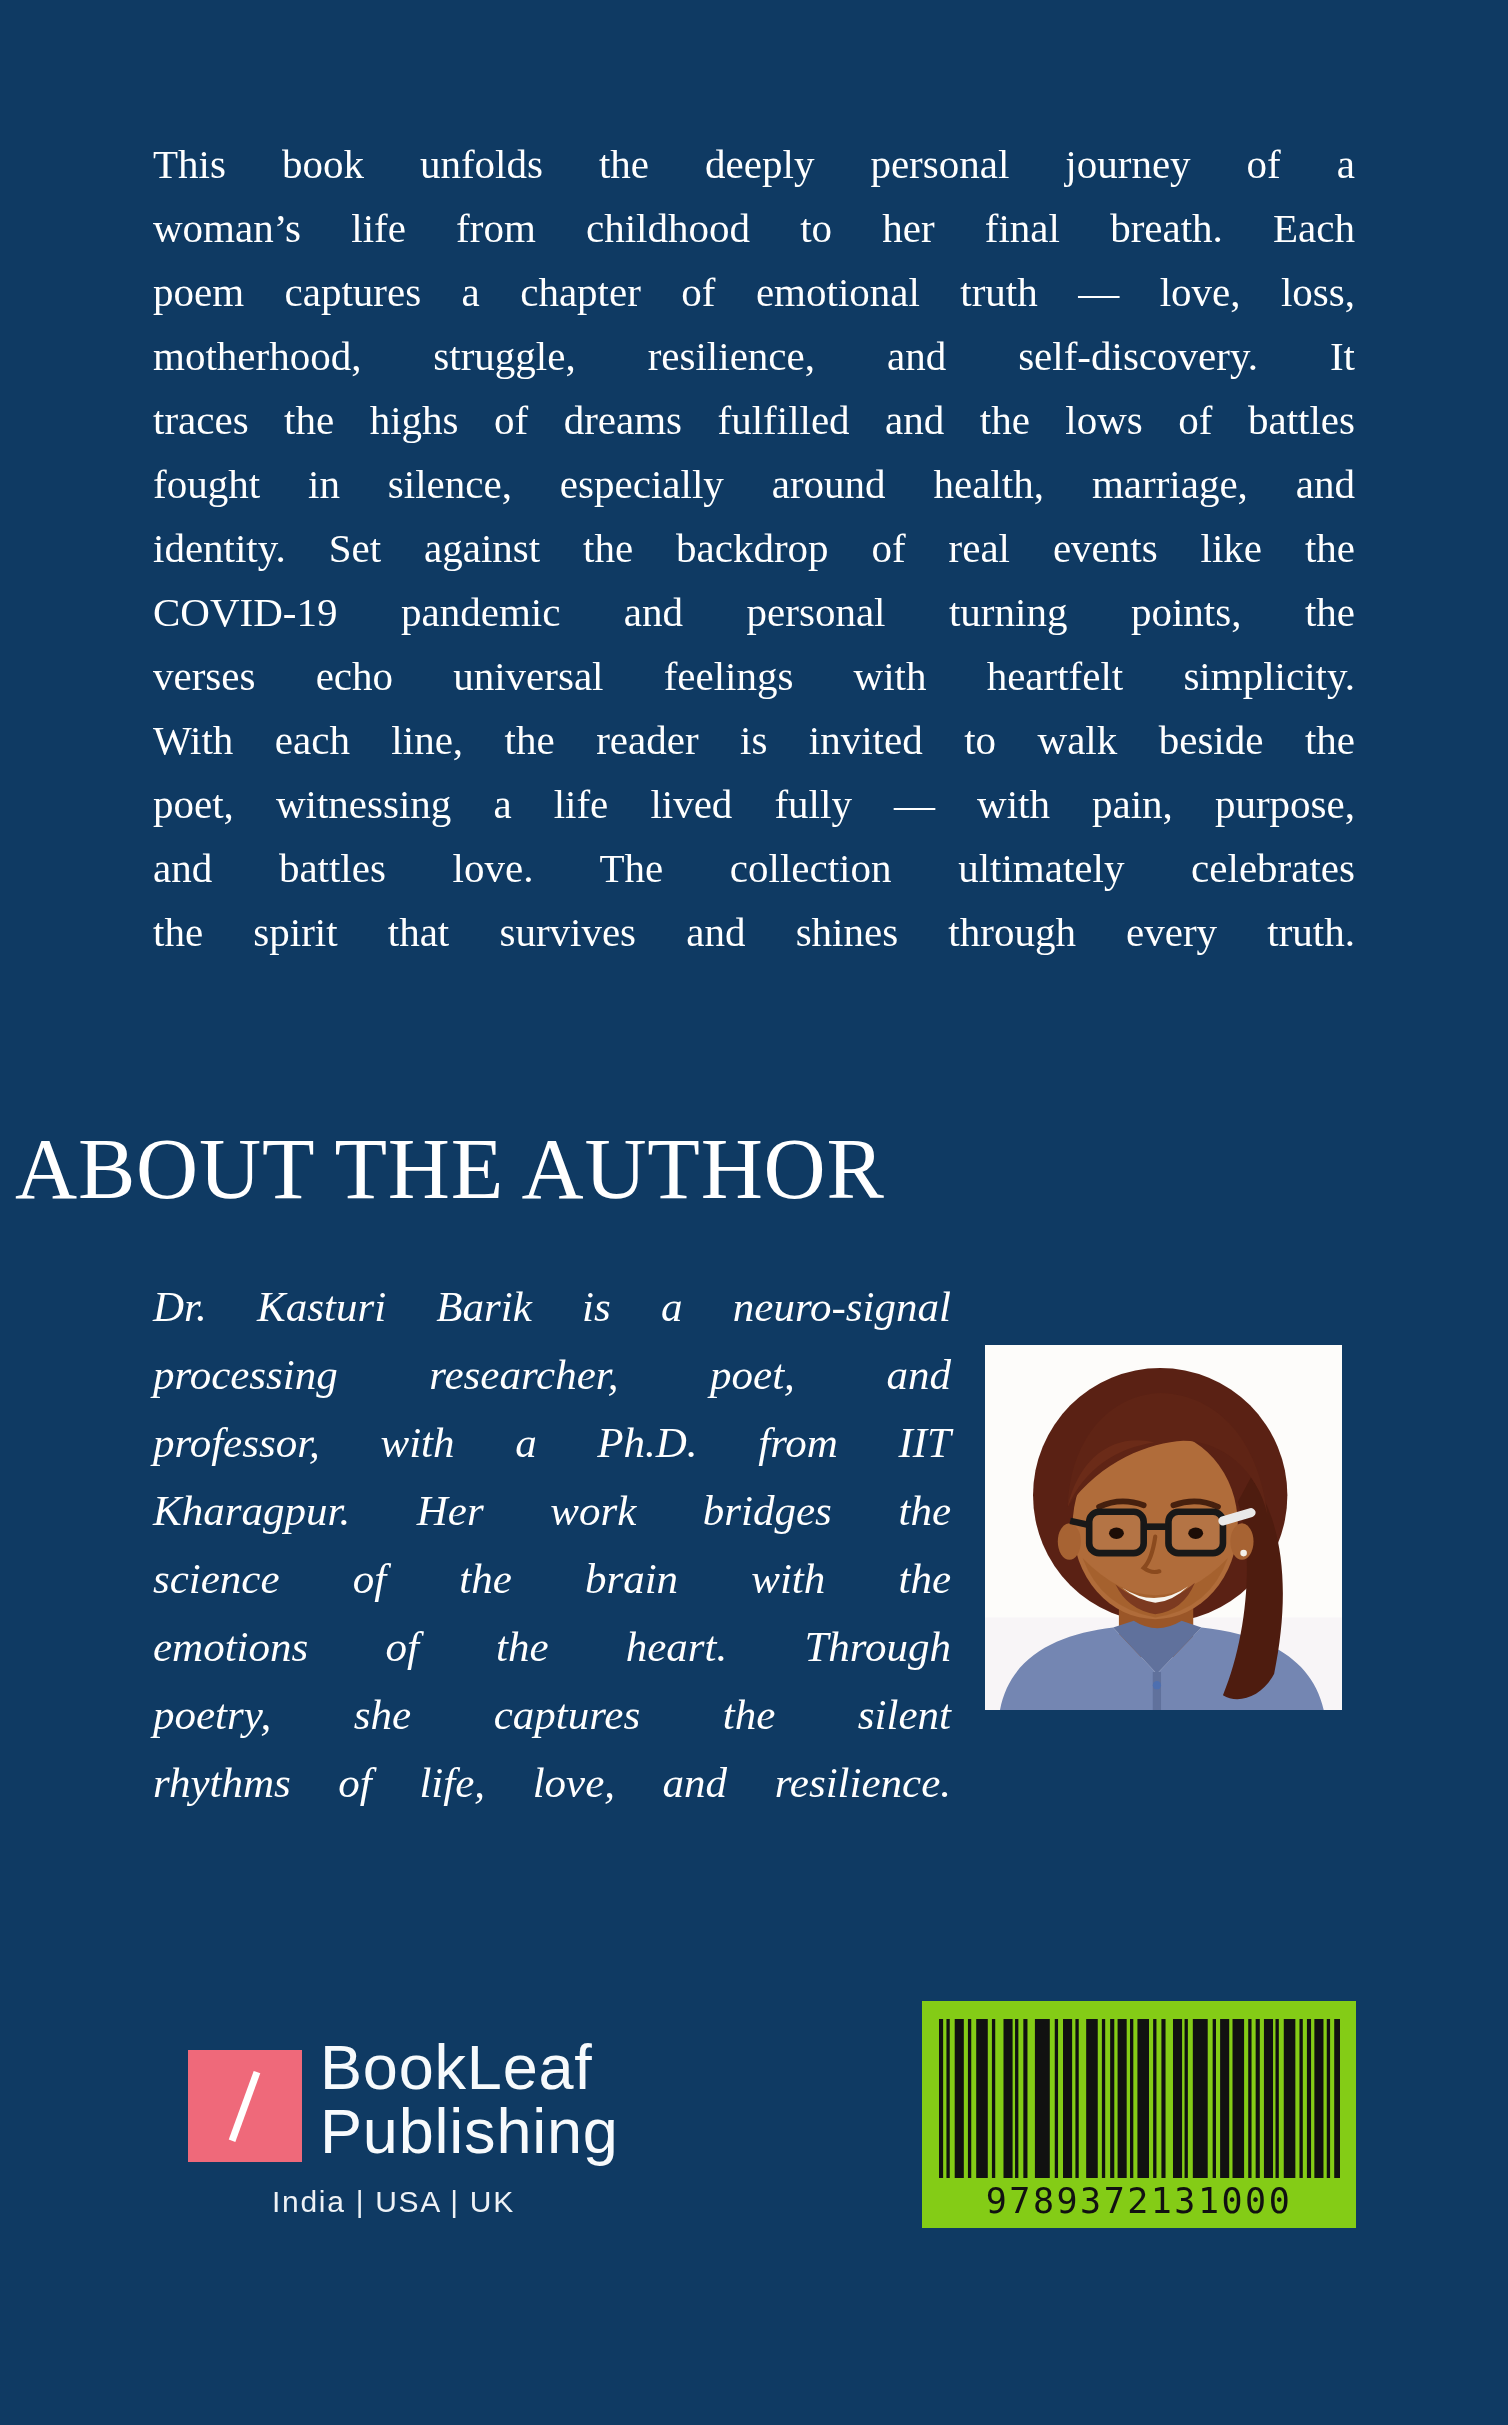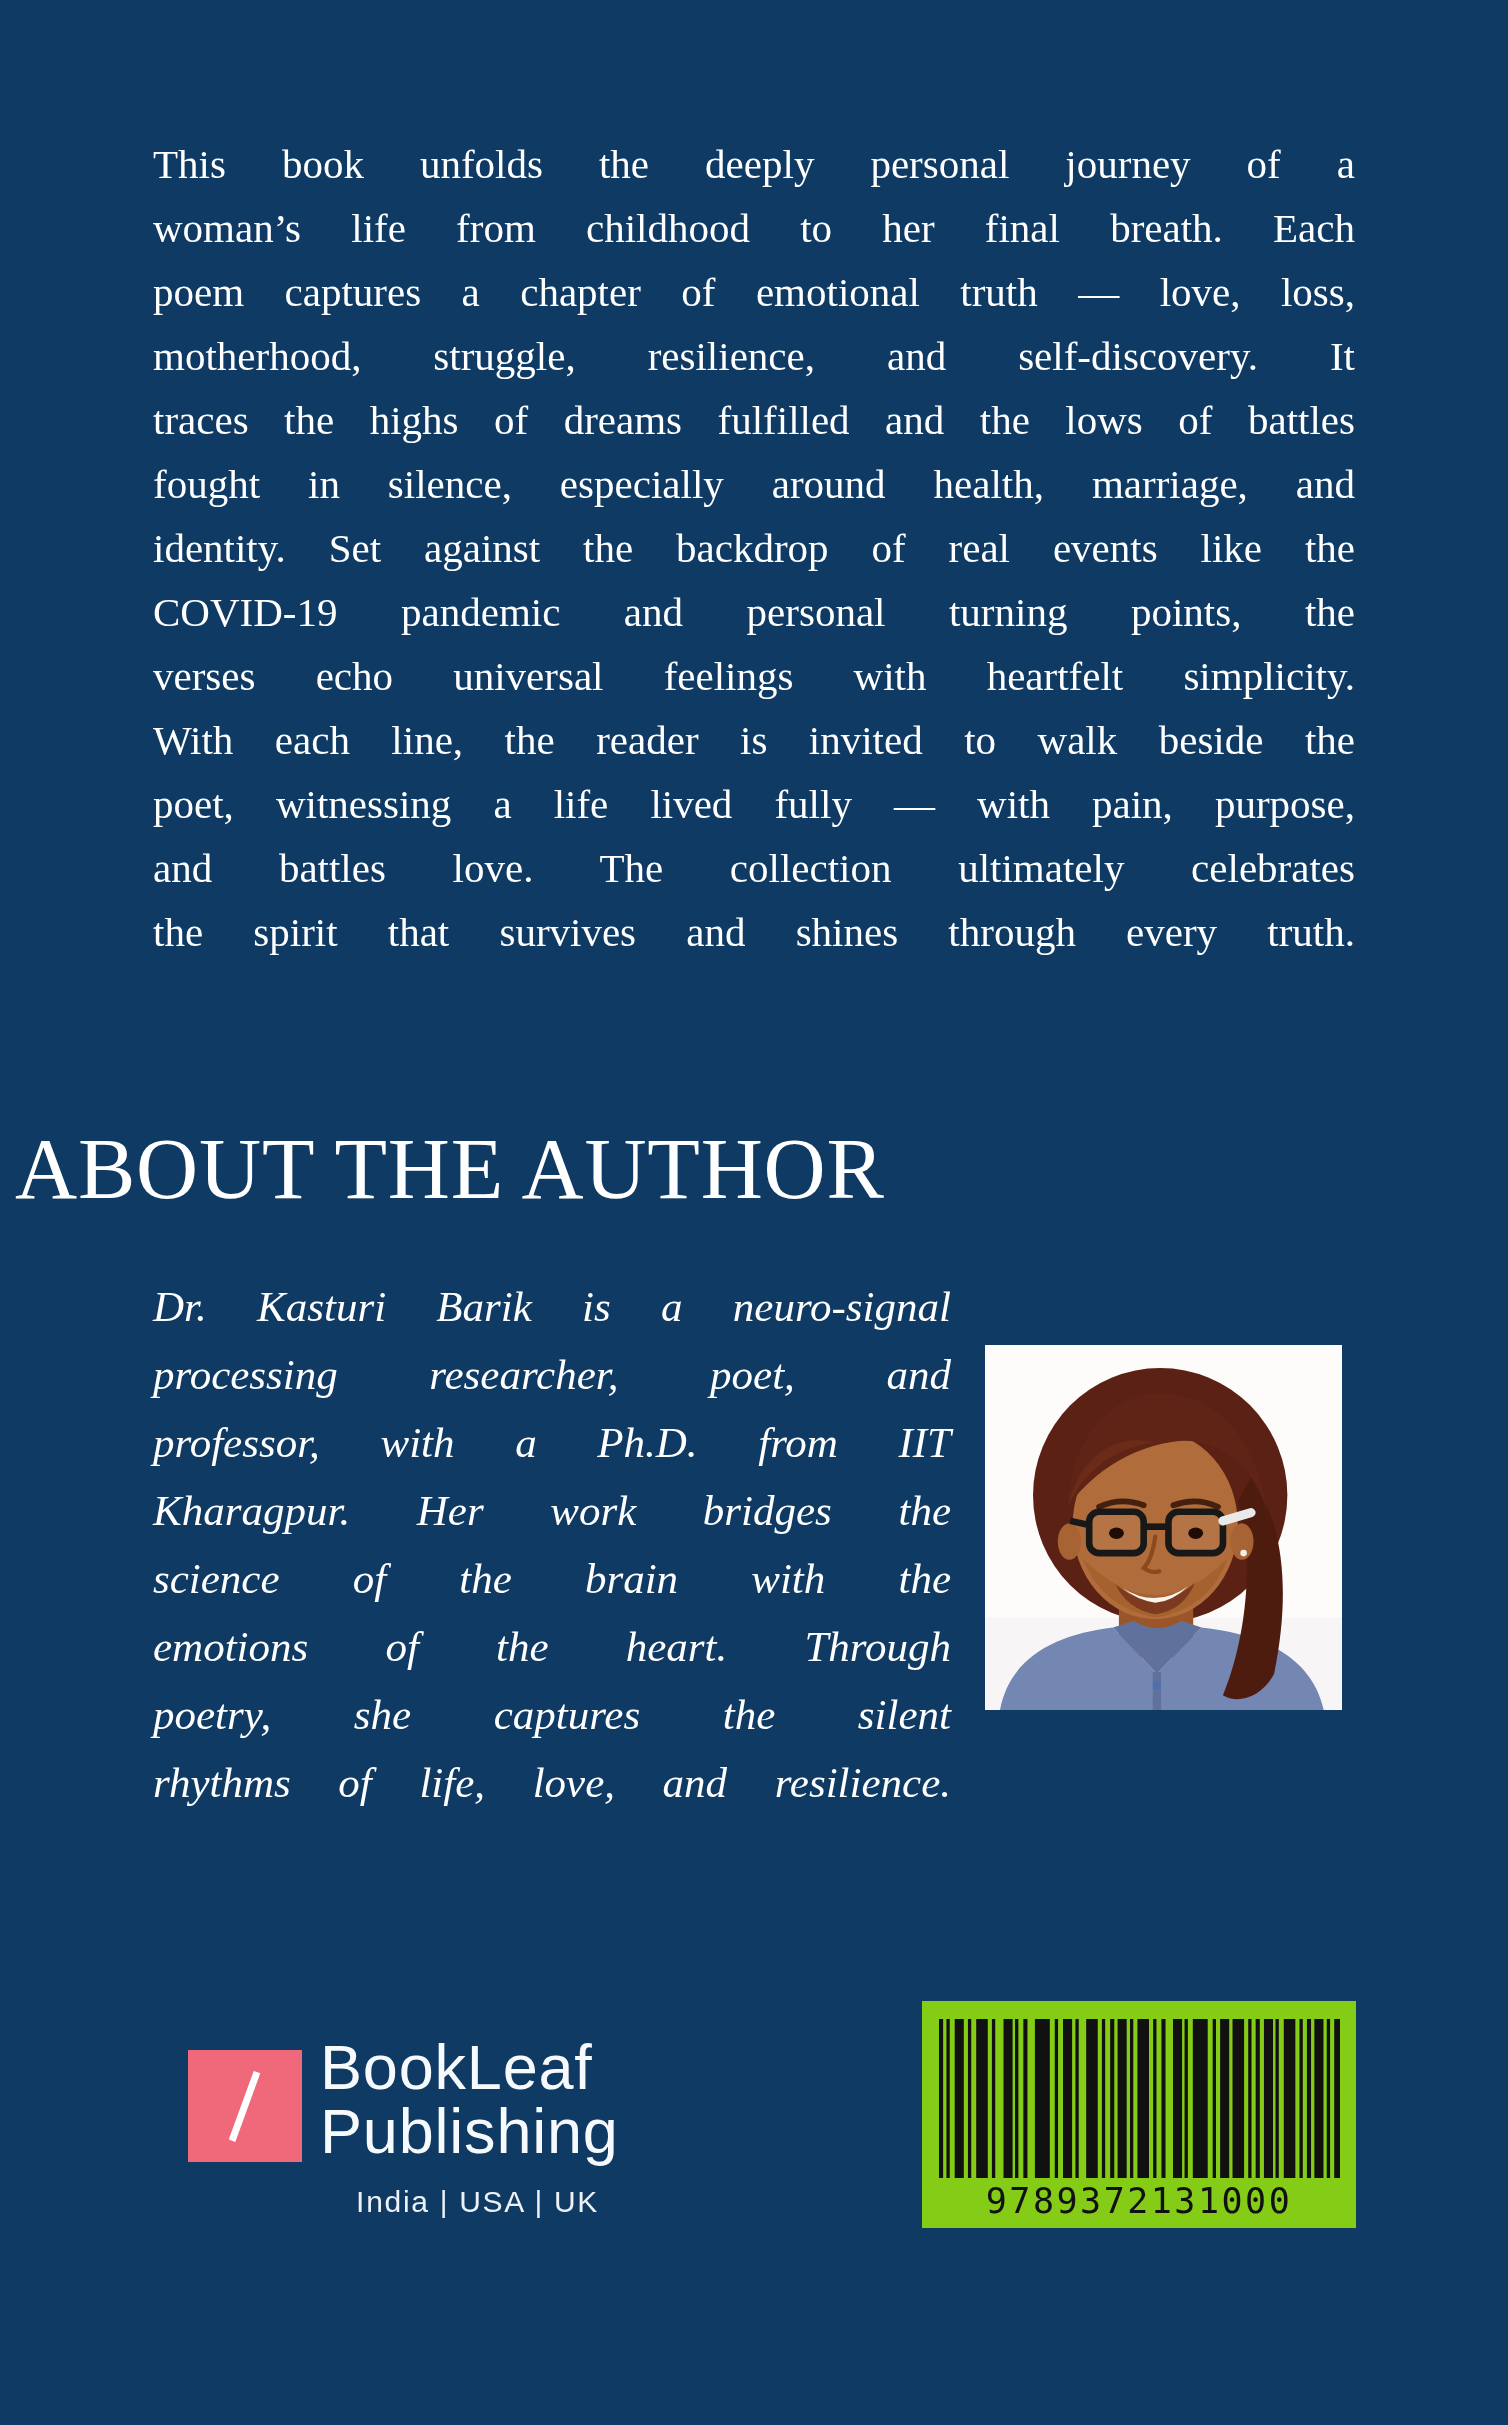--- a/index.html
+++ b/index.html
@@ -90,21 +90,21 @@
     font-family: "Liberation Sans", sans-serif;
     font-weight: 300;
     font-size: 63px;
     line-height: 64px;
     letter-spacing: 0.8px;
     white-space: nowrap;
   }
   .countries {
     margin-top: 21.5px;
     width: 411px;
-    text-align: right;
+    text-align: center;
     color: #eef2f6;
     font-family: "Liberation Sans", sans-serif;
     font-weight: 300;
     font-size: 30px;
     letter-spacing: 1.7px;
     white-space: nowrap;
   }
 
   
   .barcode {

